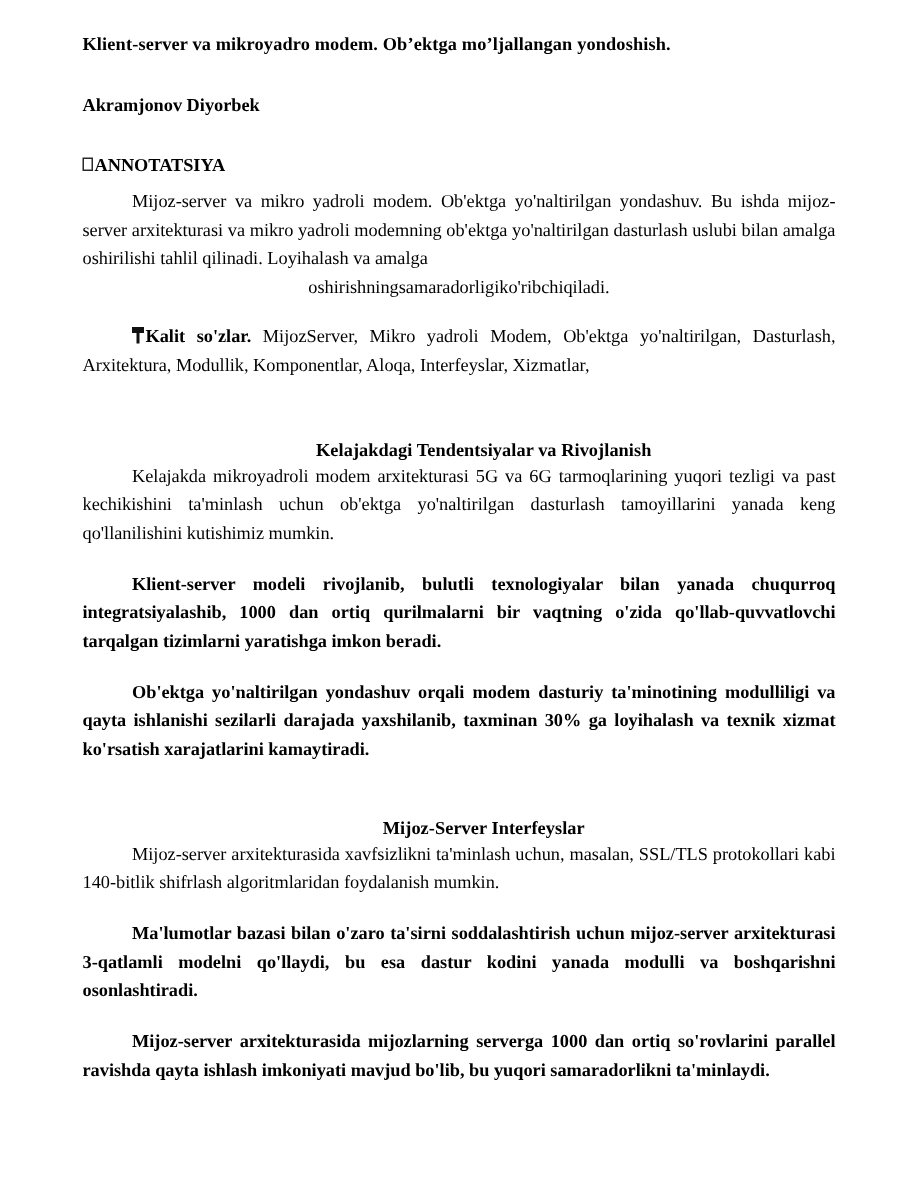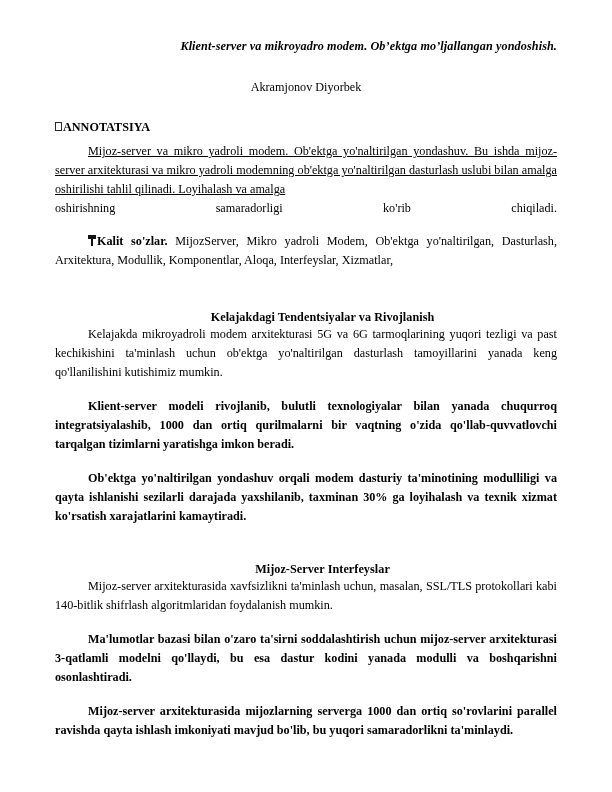--- a/index.html
+++ b/index.html
@@ -26,34 +26,33 @@
   .content {
     position: absolute;
     left: 55px;
     top: 0;
     width: 502px;
   }
 
   
   .doc-title {
     margin: 0;
-    padding-top: 39px;
+    padding-top: 22px;
     font-size: 12.2px;
     font-weight: bold;
-    text-align: right;
+    text-align: left;
     line-height: 1.15;
     letter-spacing: 0.1px;
-    font-style: italic;
   }
   .doc-author {
     margin: 0;
     padding-top: 27px;
     font-size: 12.2px;
-    font-weight: normal;
-    text-align: center;
+    font-weight: bold;
+    text-align: left;
     line-height: 1.15;
   }
 
   
   .annot-heading {
     margin: 0;
     padding-top: 26px;
     font-size: 12.2px;
     font-weight: bold;
     text-align: left;
@@ -71,30 +70,30 @@
 
   
   p.body {
     margin: 0;
     font-size: 12.2px;
     line-height: 1.555;
     text-align: justify;
     text-justify: inter-word;
     text-indent: 33px;
   }
-  p.body.gap-sm { margin-top: 8px; text-decoration: underline; }
+  p.body.gap-sm { margin-top: 8px; }
   p.body.gap-md { margin-top: 15px; font-weight: bold; }
 
   
   .annot-lastline {
     margin: 0;
     font-size: 12.2px;
     line-height: 1.555;
     display: flex;
-    justify-content: space-between;
+    justify-content: center;
     width: 100%;
   }
 
   
   p.keywords {
     margin: 0;
     padding-top: 14px;
     font-size: 12.2px;
     line-height: 1.555;
     text-align: justify;

